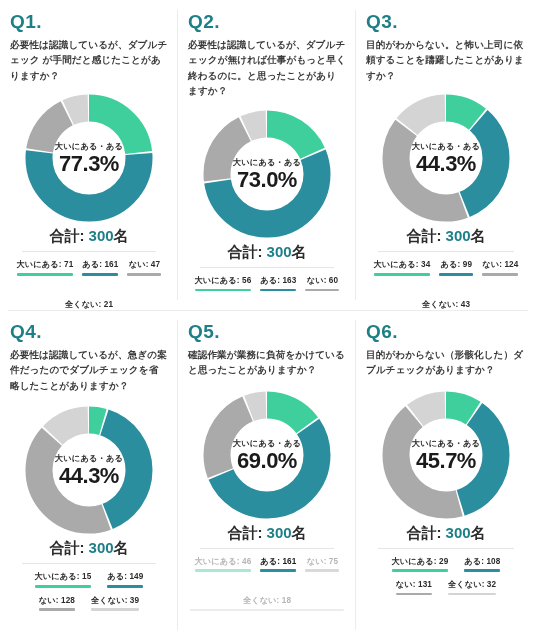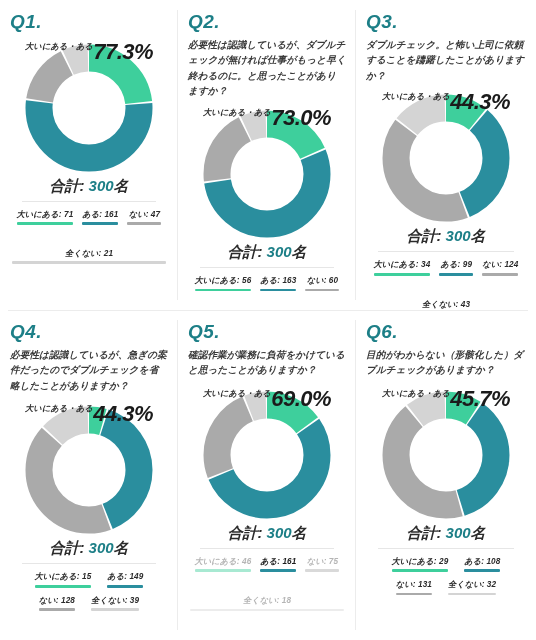--- a/index.html
+++ b/index.html
@@ -18,21 +18,20 @@
   .grid {
     display: grid;
     grid-template-columns: 178px 178px 180px;
     grid-template-rows: 310px 330px;
     width: 536px; height: 640px;
   }
   .card {
     position: relative;
     padding: 12px 8px 0 8px;
     overflow: hidden;
-    font-style: italic;
   }
   .card-divider-v {
     position: absolute;
     top: 10px; bottom: 10px; right: 0;
     width: 1px;
     background: #ececec;
   }
   .q-title {
     font-size: 19px;
     font-weight: bold;
@@ -59,21 +58,22 @@
   .donut {
     position: relative;
     width: 134px;
     height: 134px;
   }
   .donut svg { display: block; }
   .donut-center {
     position: absolute;
     left: 0; top: 0; right: 0; bottom: 0;
     display: flex;
-    flex-direction: row;
+    flex-direction: column;
+    align-items: center;
     justify-content: center;
     pointer-events: none;
   }
   .donut-label {
     font-size: 8.2px;
     font-weight: bold;
     color: #2b2b2b;
     letter-spacing: 0.2px;
     margin-bottom: 1px;
   }
@@ -136,20 +136,21 @@
     background: #ececec;
   }
 </style>
 </head>
 <body>
 
 <div id="page">
   <div class="grid" id="grid">
       <div class="card">
         <div class="q-title">Q1.</div>
+        <div class="q-text">必要性は認識しているが、ダブルチェック が手間だと感じたことがありますか？</div>
         <div class="chart-wrap" style="margin-top:8px;">
           <div class="donut">
             <svg width="134" height="134" viewBox="0 0 134 134">
               <circle cx="67" cy="67" r="50" fill="none" stroke="#3ecf9c" stroke-width="27" stroke-dasharray="72.75102613495845 241.40823922402086" stroke-dashoffset="0" transform="rotate(-90 67 67)"></circle>
               <circle cx="67" cy="67" r="50" fill="none" stroke="#2a8e9e" stroke-width="27" stroke-dasharray="166.99880574265222 147.1604596163271" stroke-dashoffset="-74.35102613495845" transform="rotate(-90 67 67)"></circle>
               <circle cx="67" cy="67" r="50" fill="none" stroke="#aaaaaa" stroke-width="27" stroke-dasharray="47.6182849062401 266.54098045273923" stroke-dashoffset="-242.94983187761068" transform="rotate(-90 67 67)"></circle>
               <circle cx="67" cy="67" r="50" fill="none" stroke="#d4d4d4" stroke-width="27" stroke-dasharray="20.391148575128554 293.76811678385076" stroke-dashoffset="-292.16811678385073" transform="rotate(-90 67 67)"></circle>
             </svg>
             <div class="donut-center">
               <span class="donut-label">大いにある・ある</span>
@@ -213,21 +214,21 @@
           </div>
           <div class="legend-item full-row">
             <span class="legend-text">全くない: 21</span>
             <span class="legend-bar" style="background:#d4d4d4;"></span>
           </div>
         </div>
         <div class="card-divider-v"></div>
       </div>
       <div class="card">
         <div class="q-title">Q3.</div>
-        <div class="q-text">ダブルチェック。と怖い上司に依頼することを躊躇したことがありますか？</div>
+        <div class="q-text">目的がわからない。と怖い上司に依頼することを躊躇したことがありますか？</div>
         <div class="chart-wrap" style="margin-top:8px;">
           <div class="donut">
             <svg width="134" height="134" viewBox="0 0 134 134">
               <circle cx="67" cy="67" r="50" fill="none" stroke="#3ecf9c" stroke-width="27" stroke-dasharray="34.00471674068432 280.154548618295" stroke-dashoffset="0" transform="rotate(-90 67 67)"></circle>
               <circle cx="67" cy="67" r="50" fill="none" stroke="#2a8e9e" stroke-width="27" stroke-dasharray="102.07255756846318 212.08670779051613" stroke-dashoffset="-35.604716740684324" transform="rotate(-90 67 67)"></circle>
               <circle cx="67" cy="67" r="50" fill="none" stroke="#aaaaaa" stroke-width="27" stroke-dasharray="128.25249634837812 185.9067690106012" stroke-dashoffset="-139.27727430914751" transform="rotate(-90 67 67)"></circle>
               <circle cx="67" cy="67" r="50" fill="none" stroke="#d4d4d4" stroke-width="27" stroke-dasharray="43.429494701453706 270.7297706575256" stroke-dashoffset="-269.1297706575256" transform="rotate(-90 67 67)"></circle>
             </svg>
             <div class="donut-center">
               <span class="donut-label">大いにある・ある</span>

